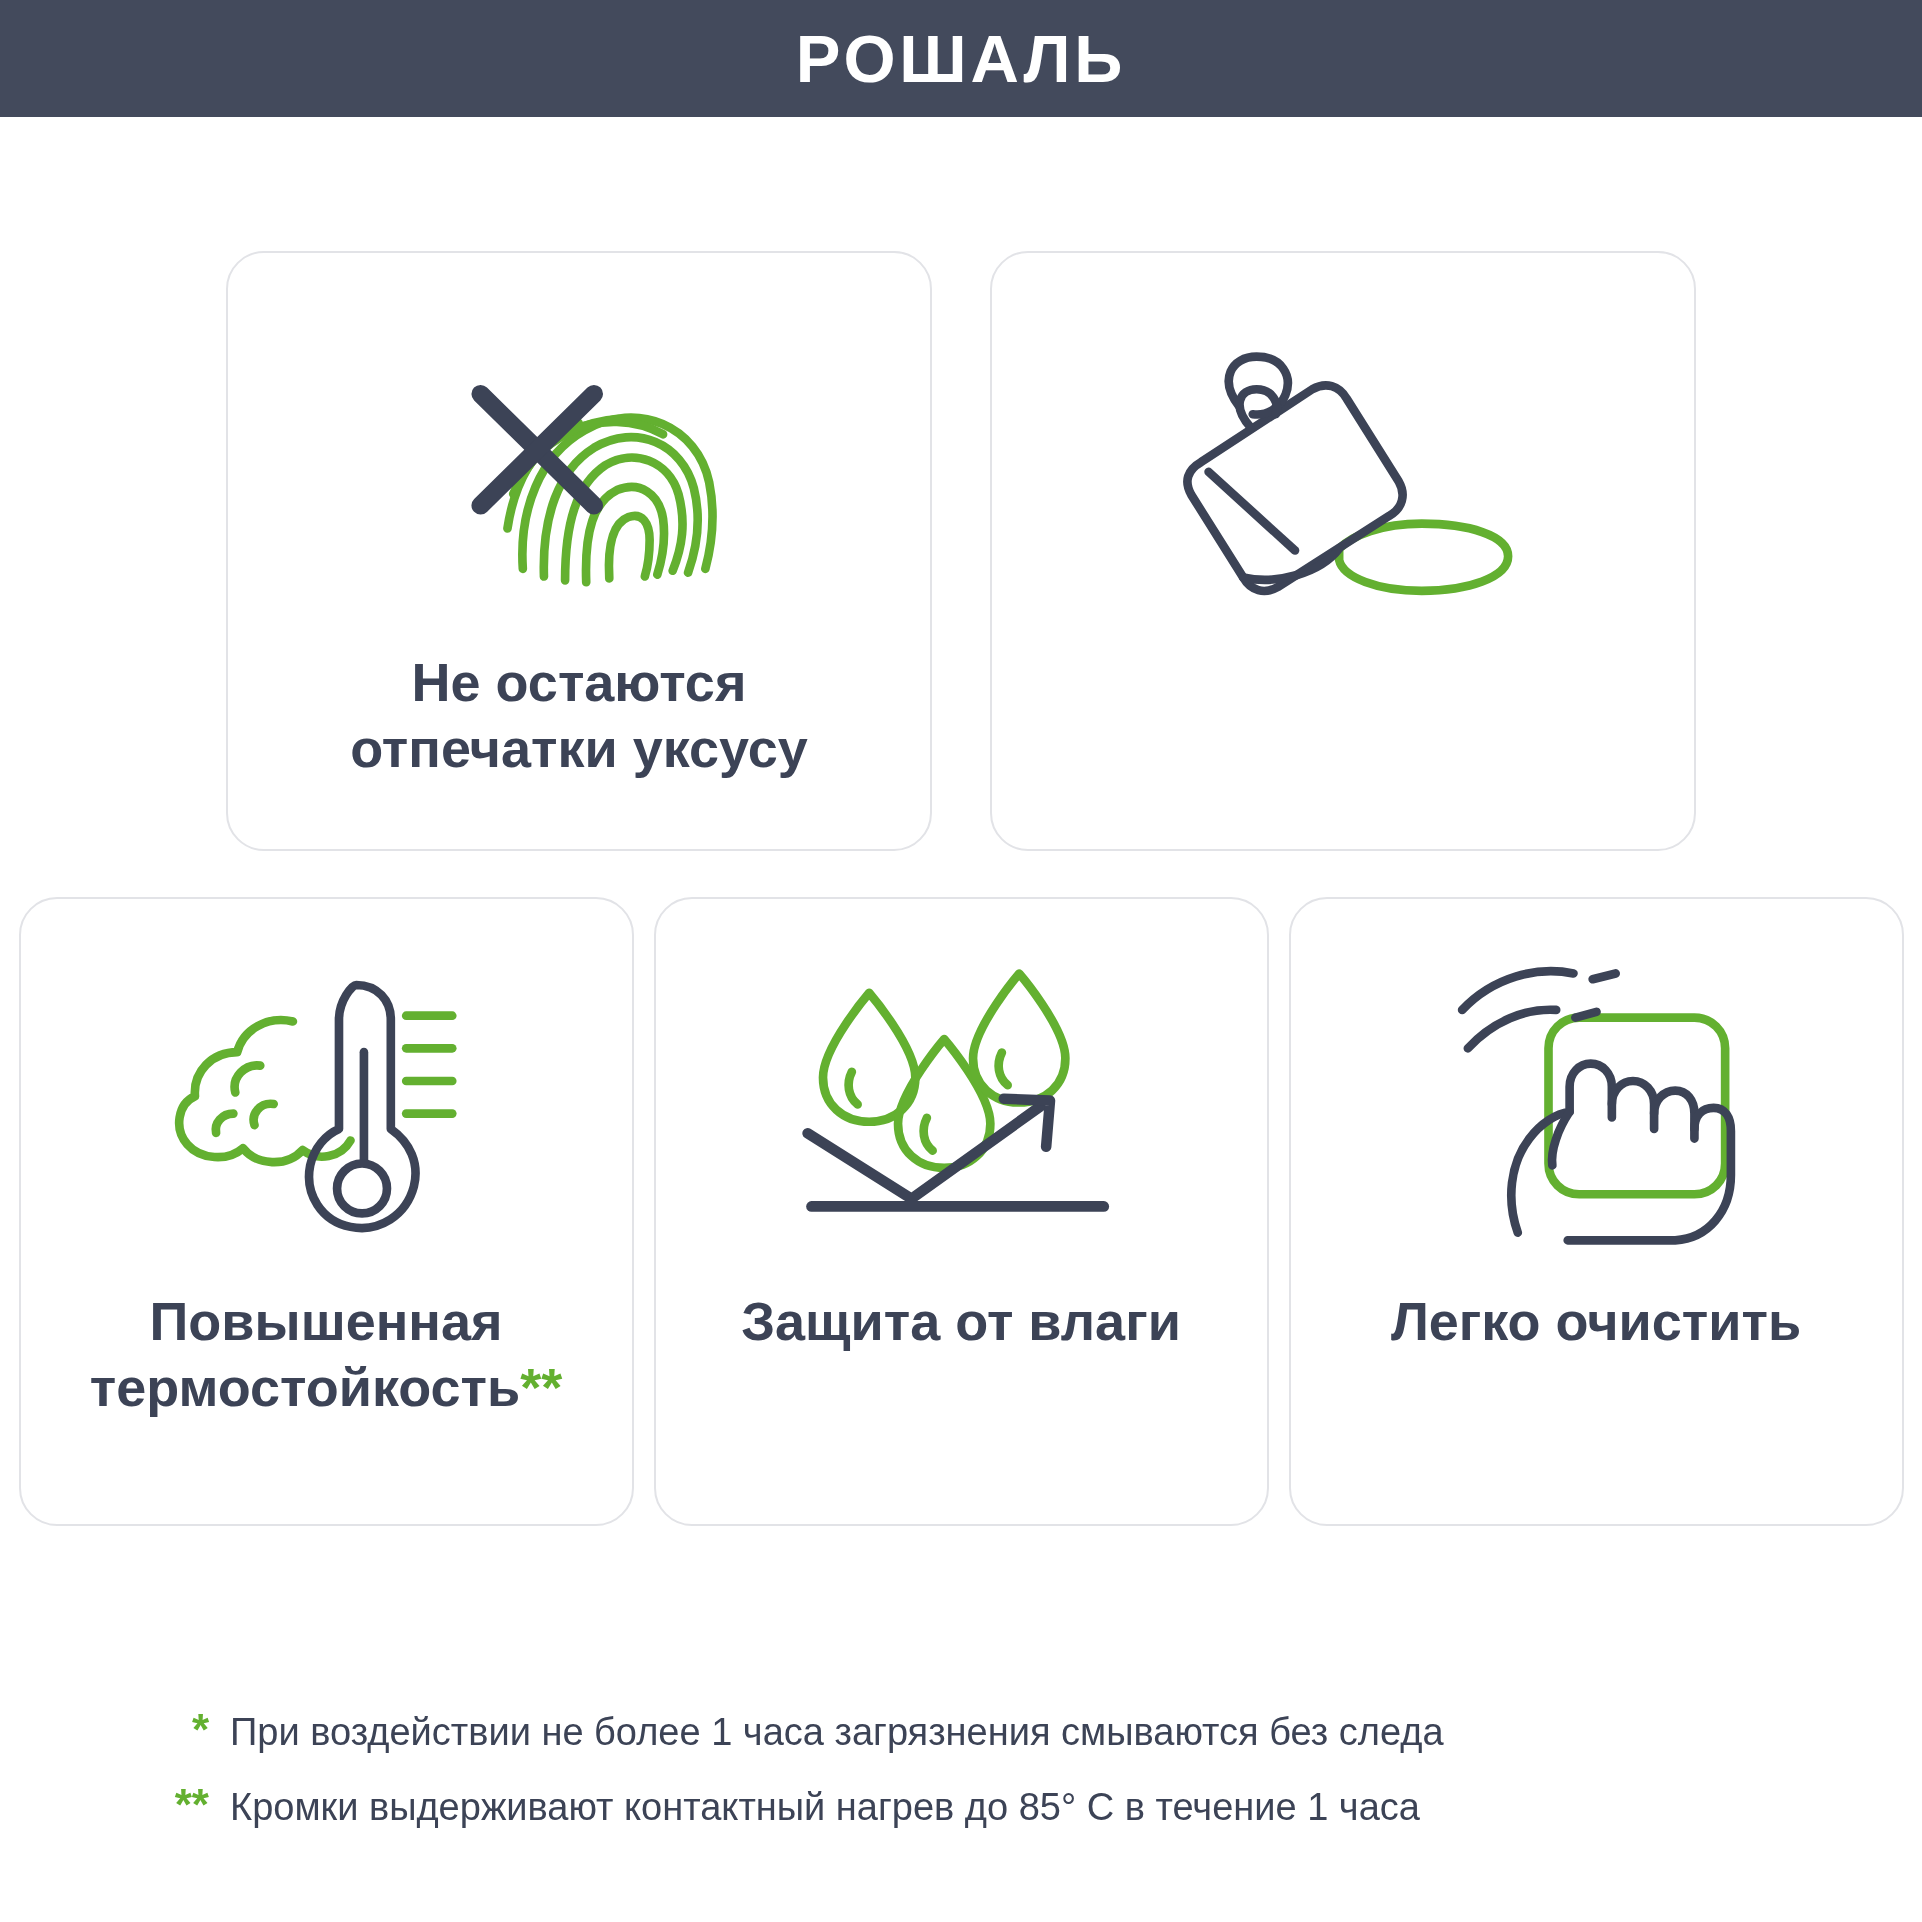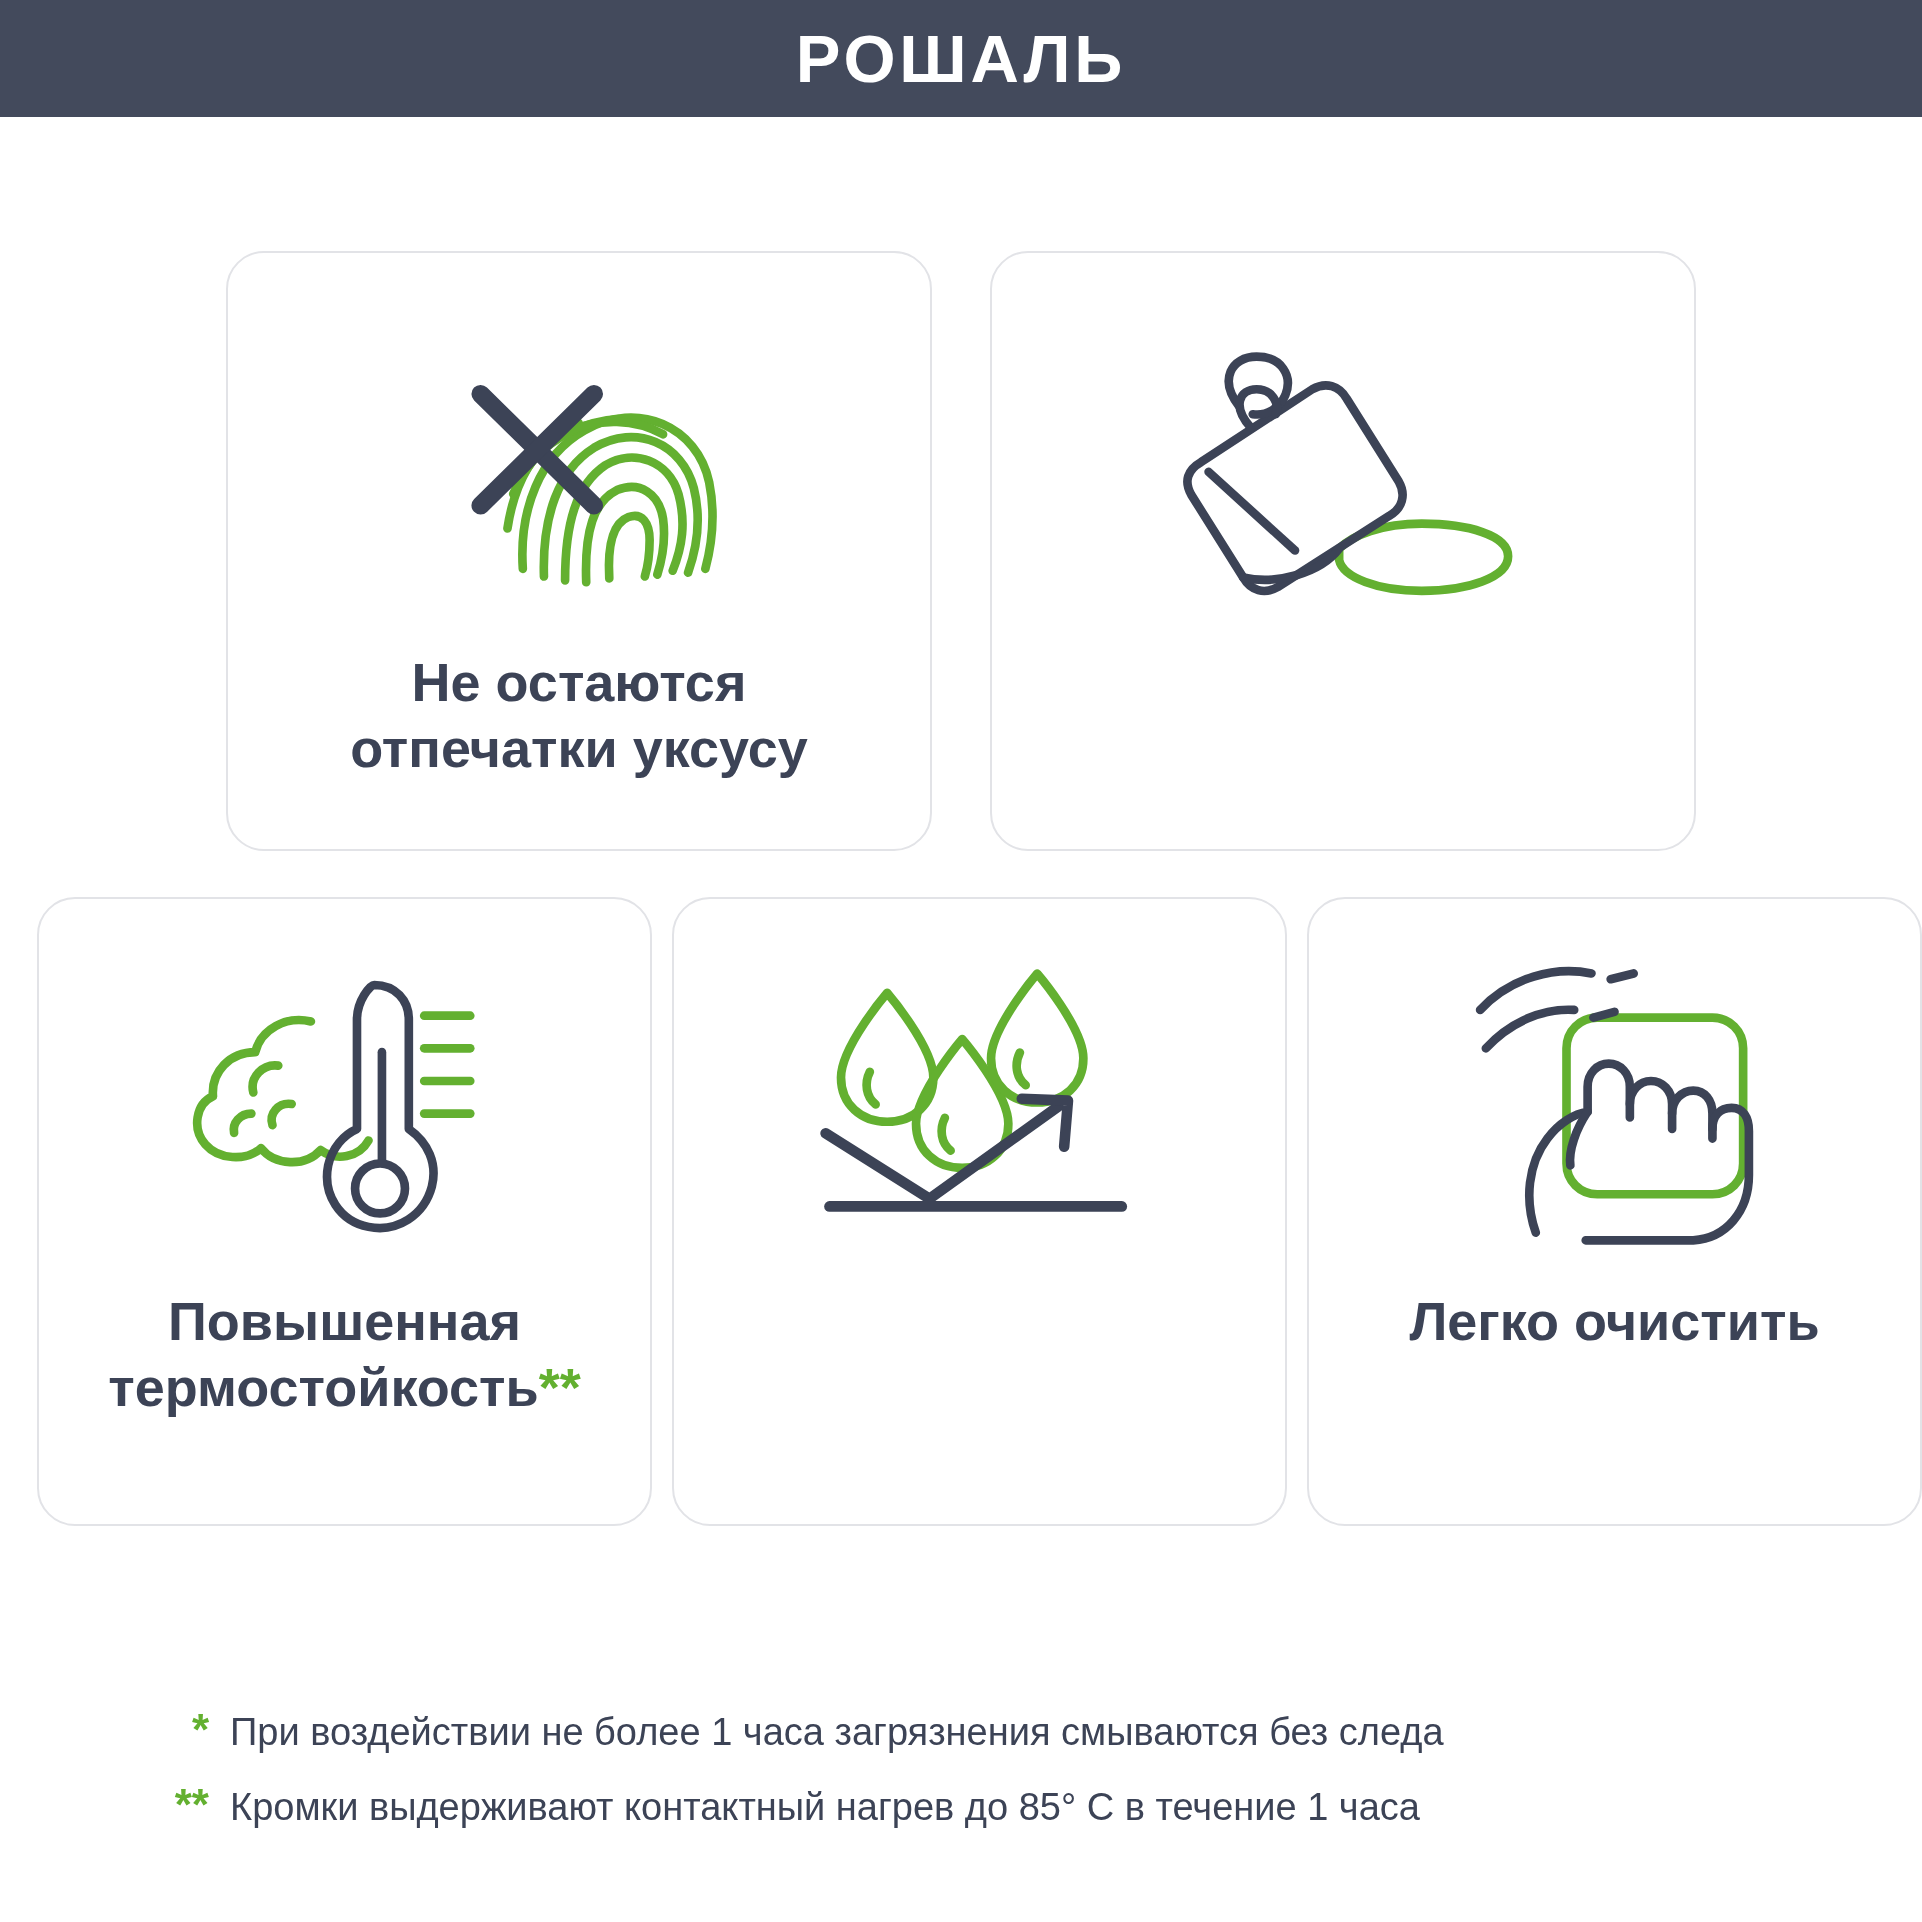--- a/index.html
+++ b/index.html
@@ -44,21 +44,20 @@
     display: flex;
     justify-content: center;
   }
   .row-top {
     margin-top: 134px;
     gap: 58px;
   }
   .row-bottom {
     margin-top: 46px;
     gap: 20px;
-    justify-content: flex-end;
   }
   .card {
     border: 2.9px solid #e2e3e7;
     border-radius: 38px;
     background: #ffffff;
     box-sizing: border-box;
     display: flex;
     flex-direction: column;
     align-items: center;
     justify-content: flex-start;
@@ -235,20 +234,23 @@
                 <path d="M212 92 C206 104 208 118 218 126"></path>
               </g>
               <g stroke="#3c4356" stroke-width="11" fill="none" stroke-linecap="round" stroke-linejoin="round">
                 <path d="M10 176 L118 244 L252 148"></path>
                 <path d="M214 140 L262 142 L258 190"></path>
                 <line x1="14" y1="252" x2="318" y2="252"></line>
               </g>
             </svg>
           </span>
         </div>
+        <div class="card-label">
+          <span>Защита от влаги</span>
+        </div>
       </div>
 
       <div class="card card-bottom">
         <div class="icon-area icon-area-bottom">
           <span>
             <svg width="327" height="288" viewBox="0 0 340 300" fill="none" xmlns="http://www.w3.org/2000/svg">
               <g stroke="#63b030" stroke-width="9" fill="none" stroke-linecap="round" stroke-linejoin="round">
                 <path d="M120 92 C120 74 134 60 152 60 L272 60 C290 60 304 74 304 92 L304 212 C304 230 290 244 272 244 L152 244 C134 244 120 230 120 212 Z"></path>
               </g>
               <g stroke="#3c4356" stroke-width="9" fill="none" stroke-linecap="round" stroke-linejoin="round">

